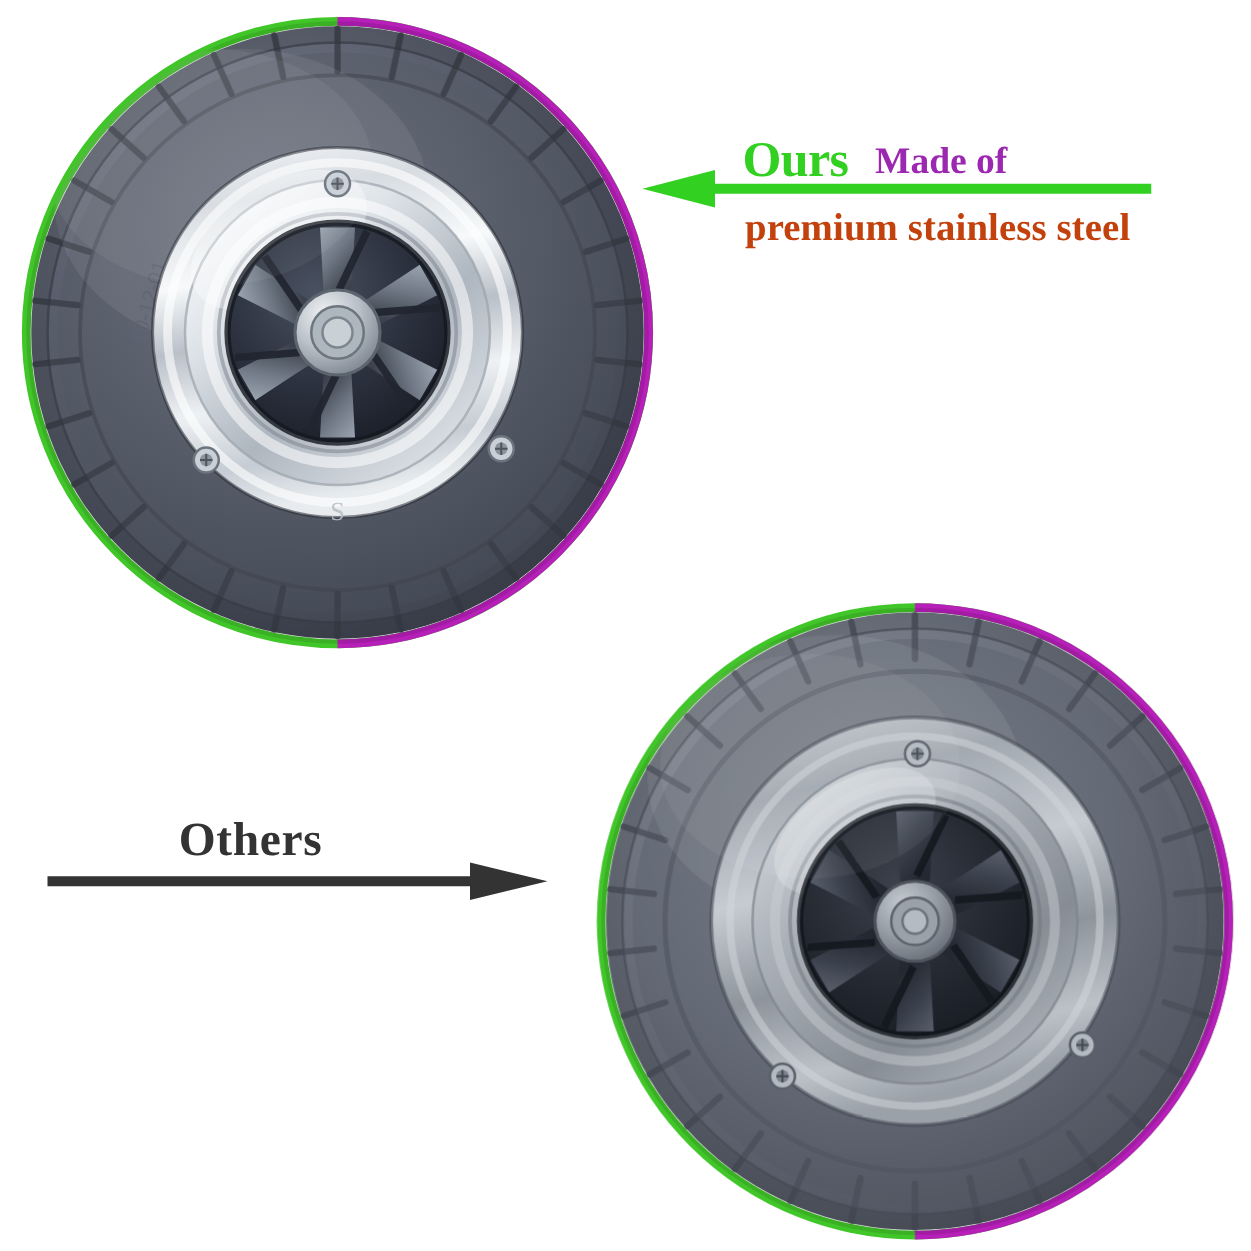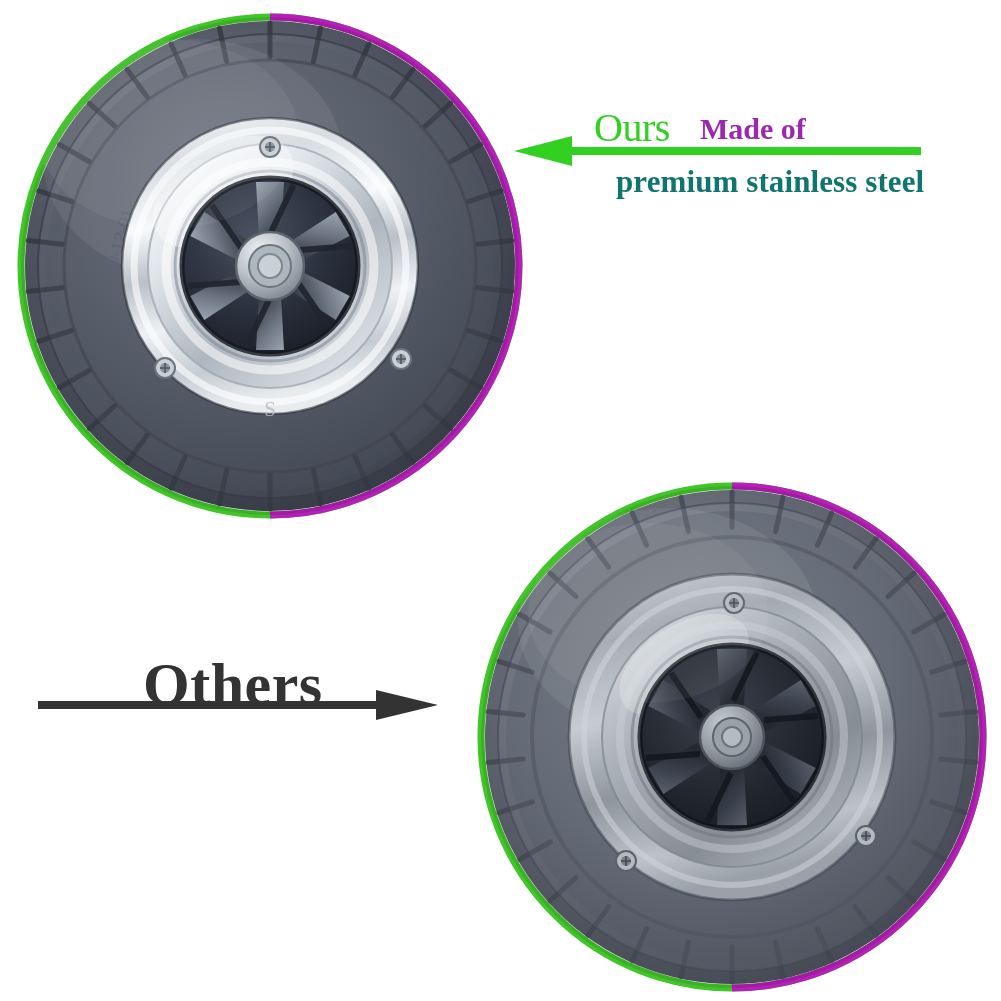--- a/index.html
+++ b/index.html
@@ -5,24 +5,24 @@
   html,body{margin:0;padding:0;background:#ffffff;}
   body{width:1001px;height:1001px;overflow:hidden;font-family:"Liberation Serif",serif;}
   #stage{position:relative;width:1001px;height:1001px;background:#fff;overflow:hidden;}
 
   
   .wheel{position:absolute;border-radius:50%;}
   .wheel svg{display:block;width:100%;height:100%;overflow:visible;}
 
   
   .ann{position:absolute;white-space:nowrap;font-family:"Liberation Serif",serif;}
-  #ours-word{left:594px;top:104px;font-size:40px;font-weight:400;letter-spacing:-.5px;}
+  #ours-word{left:594px;top:104px;font-size:40px;font-weight:700;letter-spacing:-.5px;}
   #made-of{left:700px;top:112px;font-size:30px;font-weight:700;}
   #premium-line{left:596px;top:164px;font-size:31px;font-weight:700;letter-spacing:.1px;}
-  #others-word{left:143px;top:650px;font-size:60px;font-weight:700;letter-spacing:.5px;}
+  #others-word{left:143px;top:650px;font-size:38px;font-weight:700;letter-spacing:.5px;}
 
   .arrow{position:absolute;}
   .arrow svg{display:block;overflow:visible;}
   #ours-arrow{left:514px;top:136px;}
   #others-arrow{left:38px;top:688px;}
 </style>
 </head>
 <body>
 
 <div id="stage">
@@ -195,21 +195,21 @@
         <rect x="52" y="11" width="355" height="8" fill="#32d021"></rect>
         <path d="M0 15 L58 0 L58 30 Z" fill="#32d021"></path>
       </g>
     </svg>
   </div>
 
   <div class="ann" id="ours-word" style="color:#32d021;">Ours</div>
 
   <div class="ann" id="made-of" style="color:#9c27b0;text-align:right;">Made of</div>
 
-  <div class="ann" id="premium-line" style="color:#0f766e;margin-left:20px;">premium stainless steel</div>
+  <div class="ann" id="premium-line" style="color:#c2410c;">premium stainless steel</div>
 
   <div class="ann" id="others-word" style="color:#333333;">Others</div>
 
   <div class="arrow" id="others-arrow">
     <svg width="400" height="34" viewBox="0 0 400 34">
       <g>
         <rect x="0" y="13" width="345" height="8" fill="#333333"></rect>
         <path d="M400 17 L338 2 L338 32 Z" fill="#333333"></path>
       </g>
     </svg>

